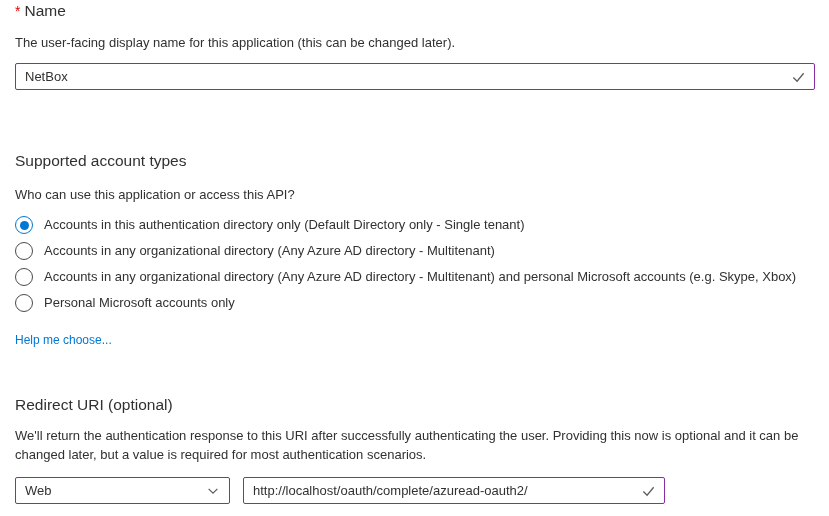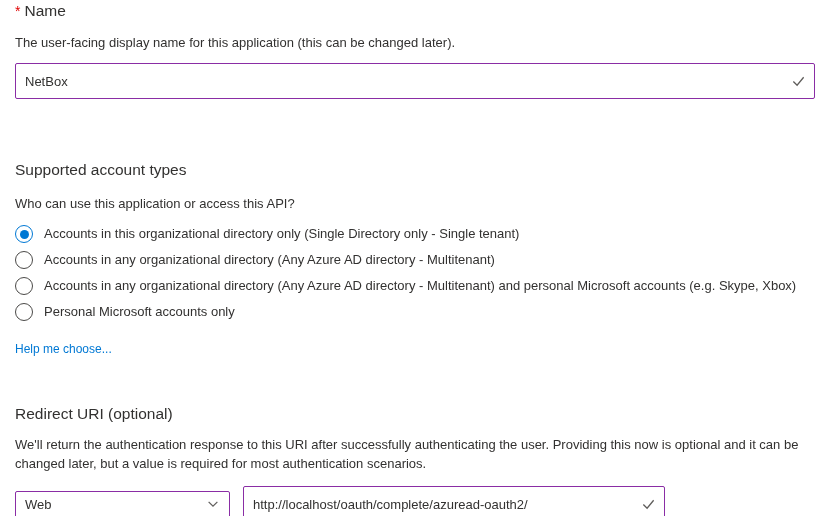--- a/index.html
+++ b/index.html
@@ -23,21 +23,21 @@
 
   .desc {
     font-size: 13px;
     line-height: 19px;
     color: #323130;
   }
 
   .field-wrap { position: relative; }
   .text-input {
     width: 100%;
-    height: 36px;
+    height: 27px;
     border: 1.5px solid #8a2da5;
     border-radius: 2px;
     background: #ffffff;
     font-family: "Liberation Sans", "DejaVu Sans", sans-serif;
     font-size: 13px;
     color: #323130;
     padding: 0 30px 0 9px;
     outline: none;
   }
   .field-icon {
@@ -139,21 +139,21 @@
       </span>
     </div>
 
     
     <div class="section-title" id="account-types-header">Supported account types</div>
     <div class="desc" id="account-types-question">Who can use this application or access this API?</div>
 
     <div class="radio-group">
       <div class="radio-row">
         <span class="radio-circle selected"></span>
-        <span class="radio-label">Accounts in this organizational directory only (Single Directory only - Single tenant)</span>
+        <span class="radio-label">Accounts in this authentication directory only (Default Directory only - Single tenant)</span>
       </div>
       <div class="radio-row">
         <span class="radio-circle"></span>
         <span class="radio-label">Accounts in any organizational directory (Any Azure AD directory - Multitenant)</span>
       </div>
       <div class="radio-row">
         <span class="radio-circle"></span>
         <span class="radio-label">Accounts in any organizational directory (Any Azure AD directory - Multitenant) and personal Microsoft accounts (e.g. Skype, Xbox)</span>
       </div>
       <div class="radio-row">

